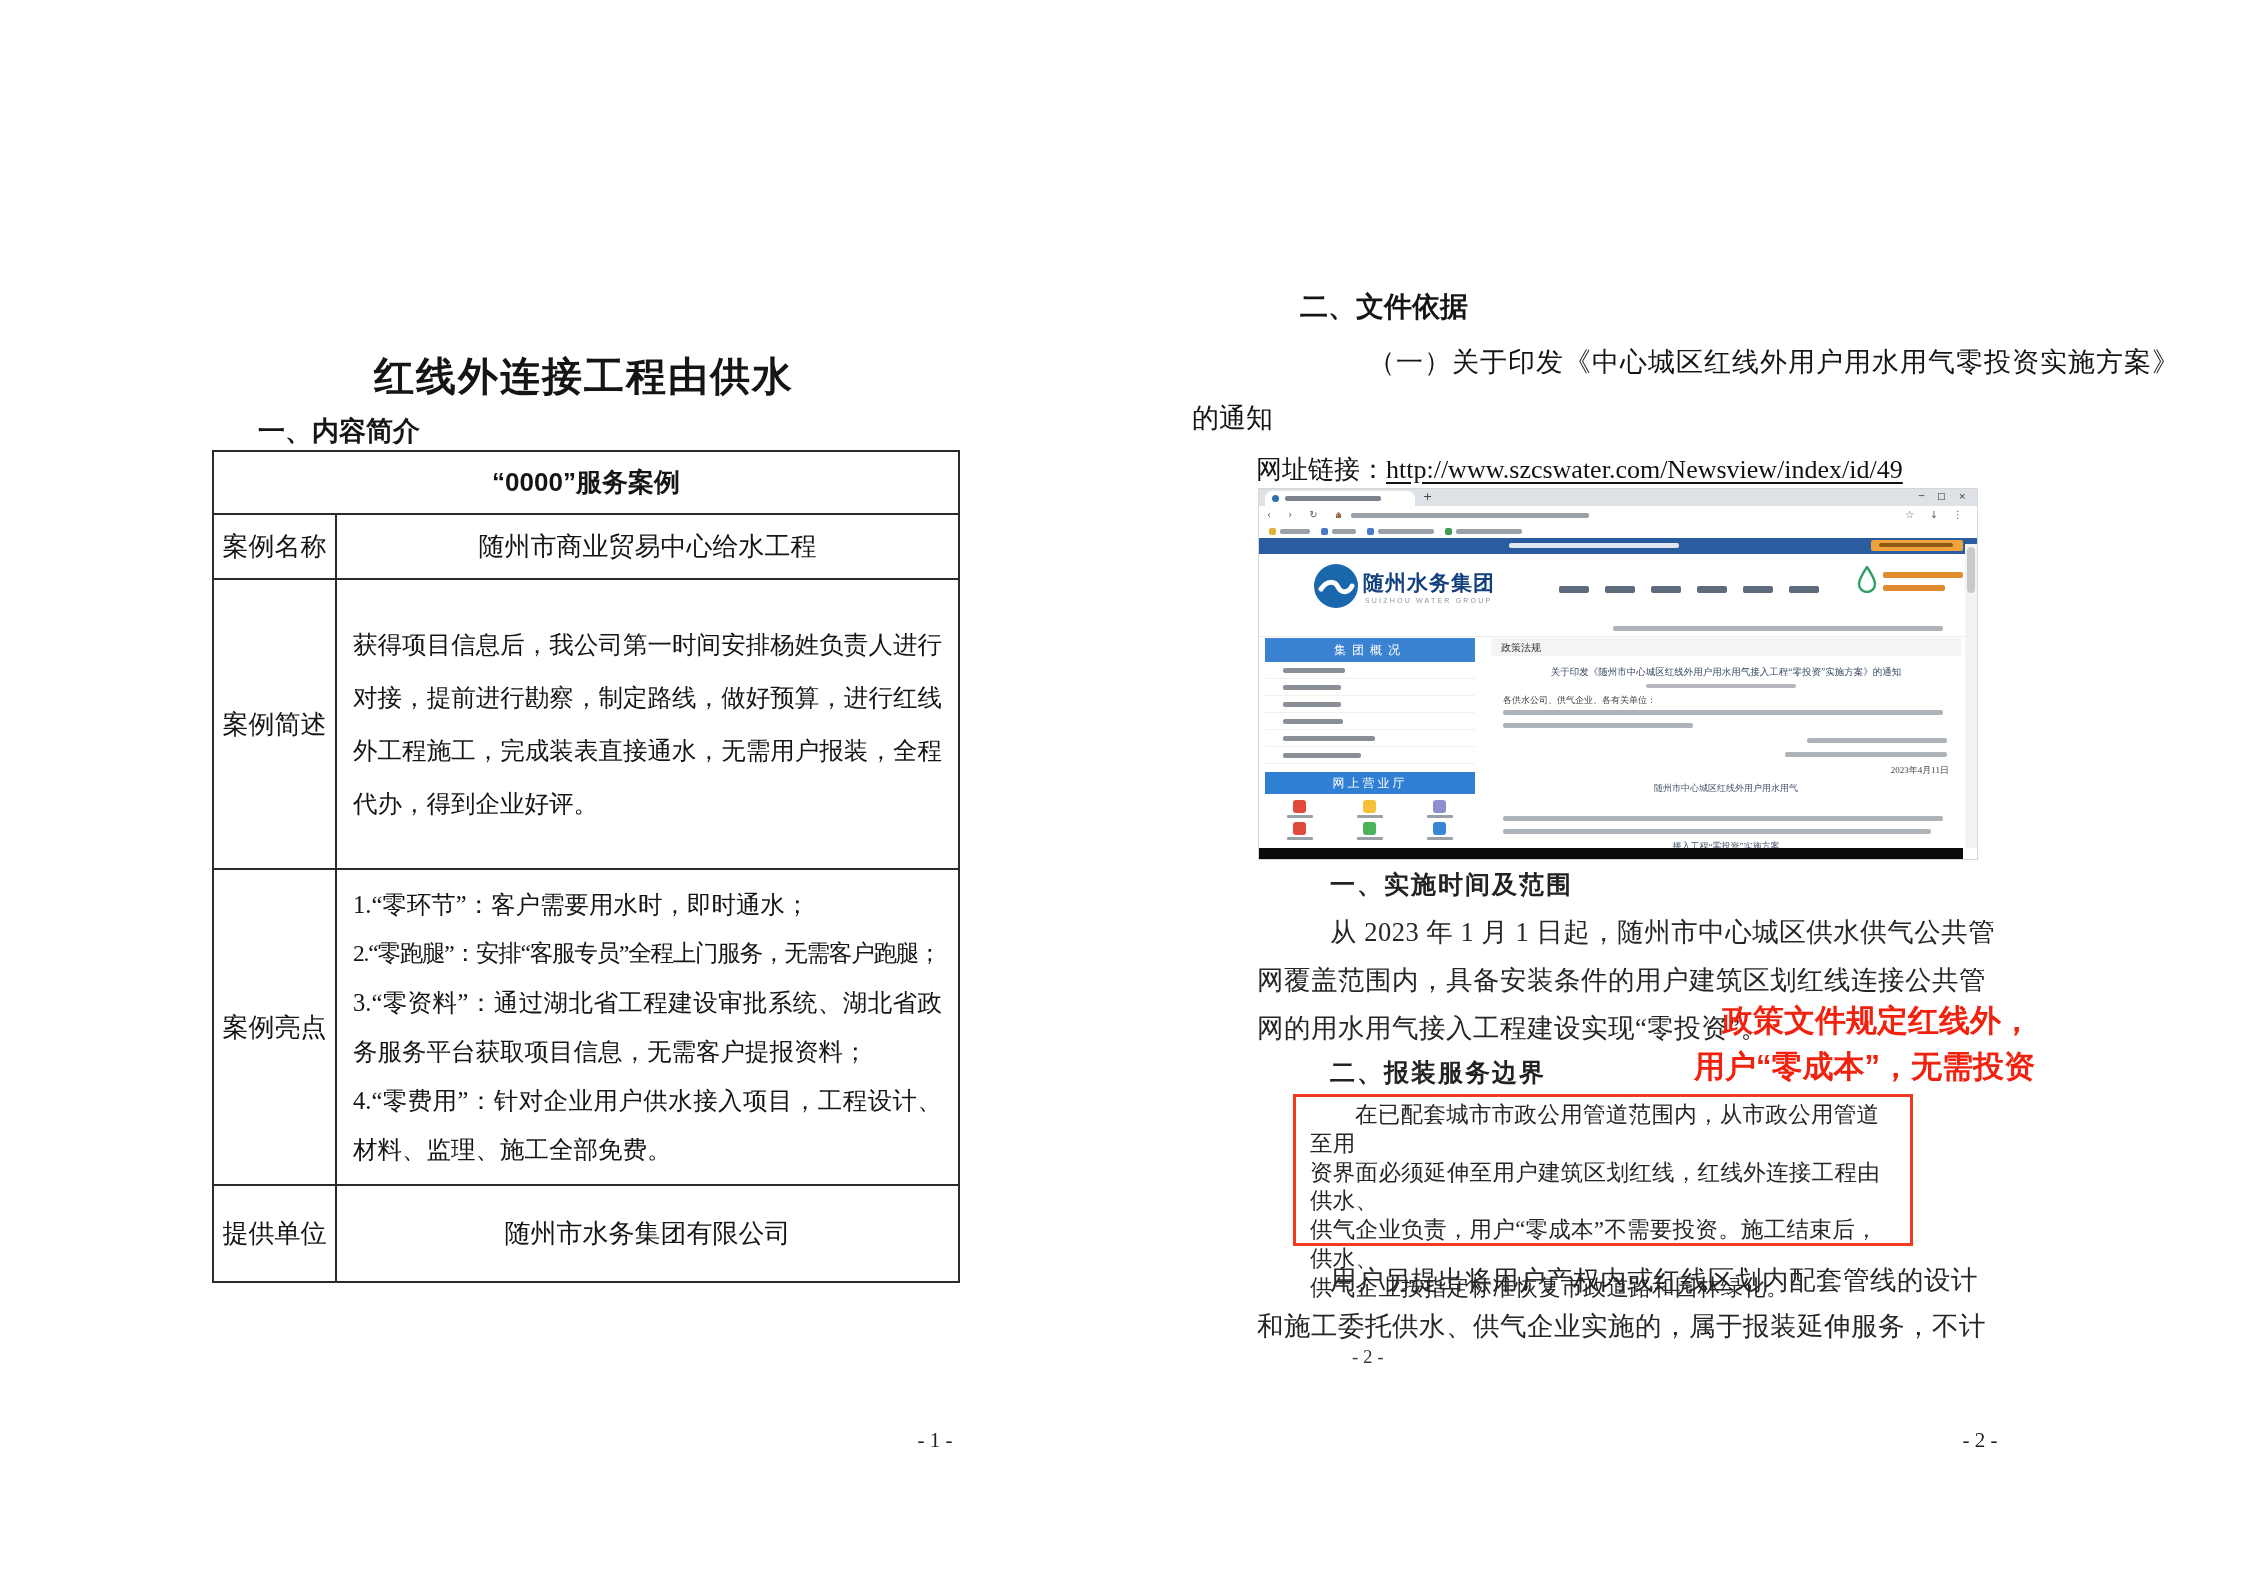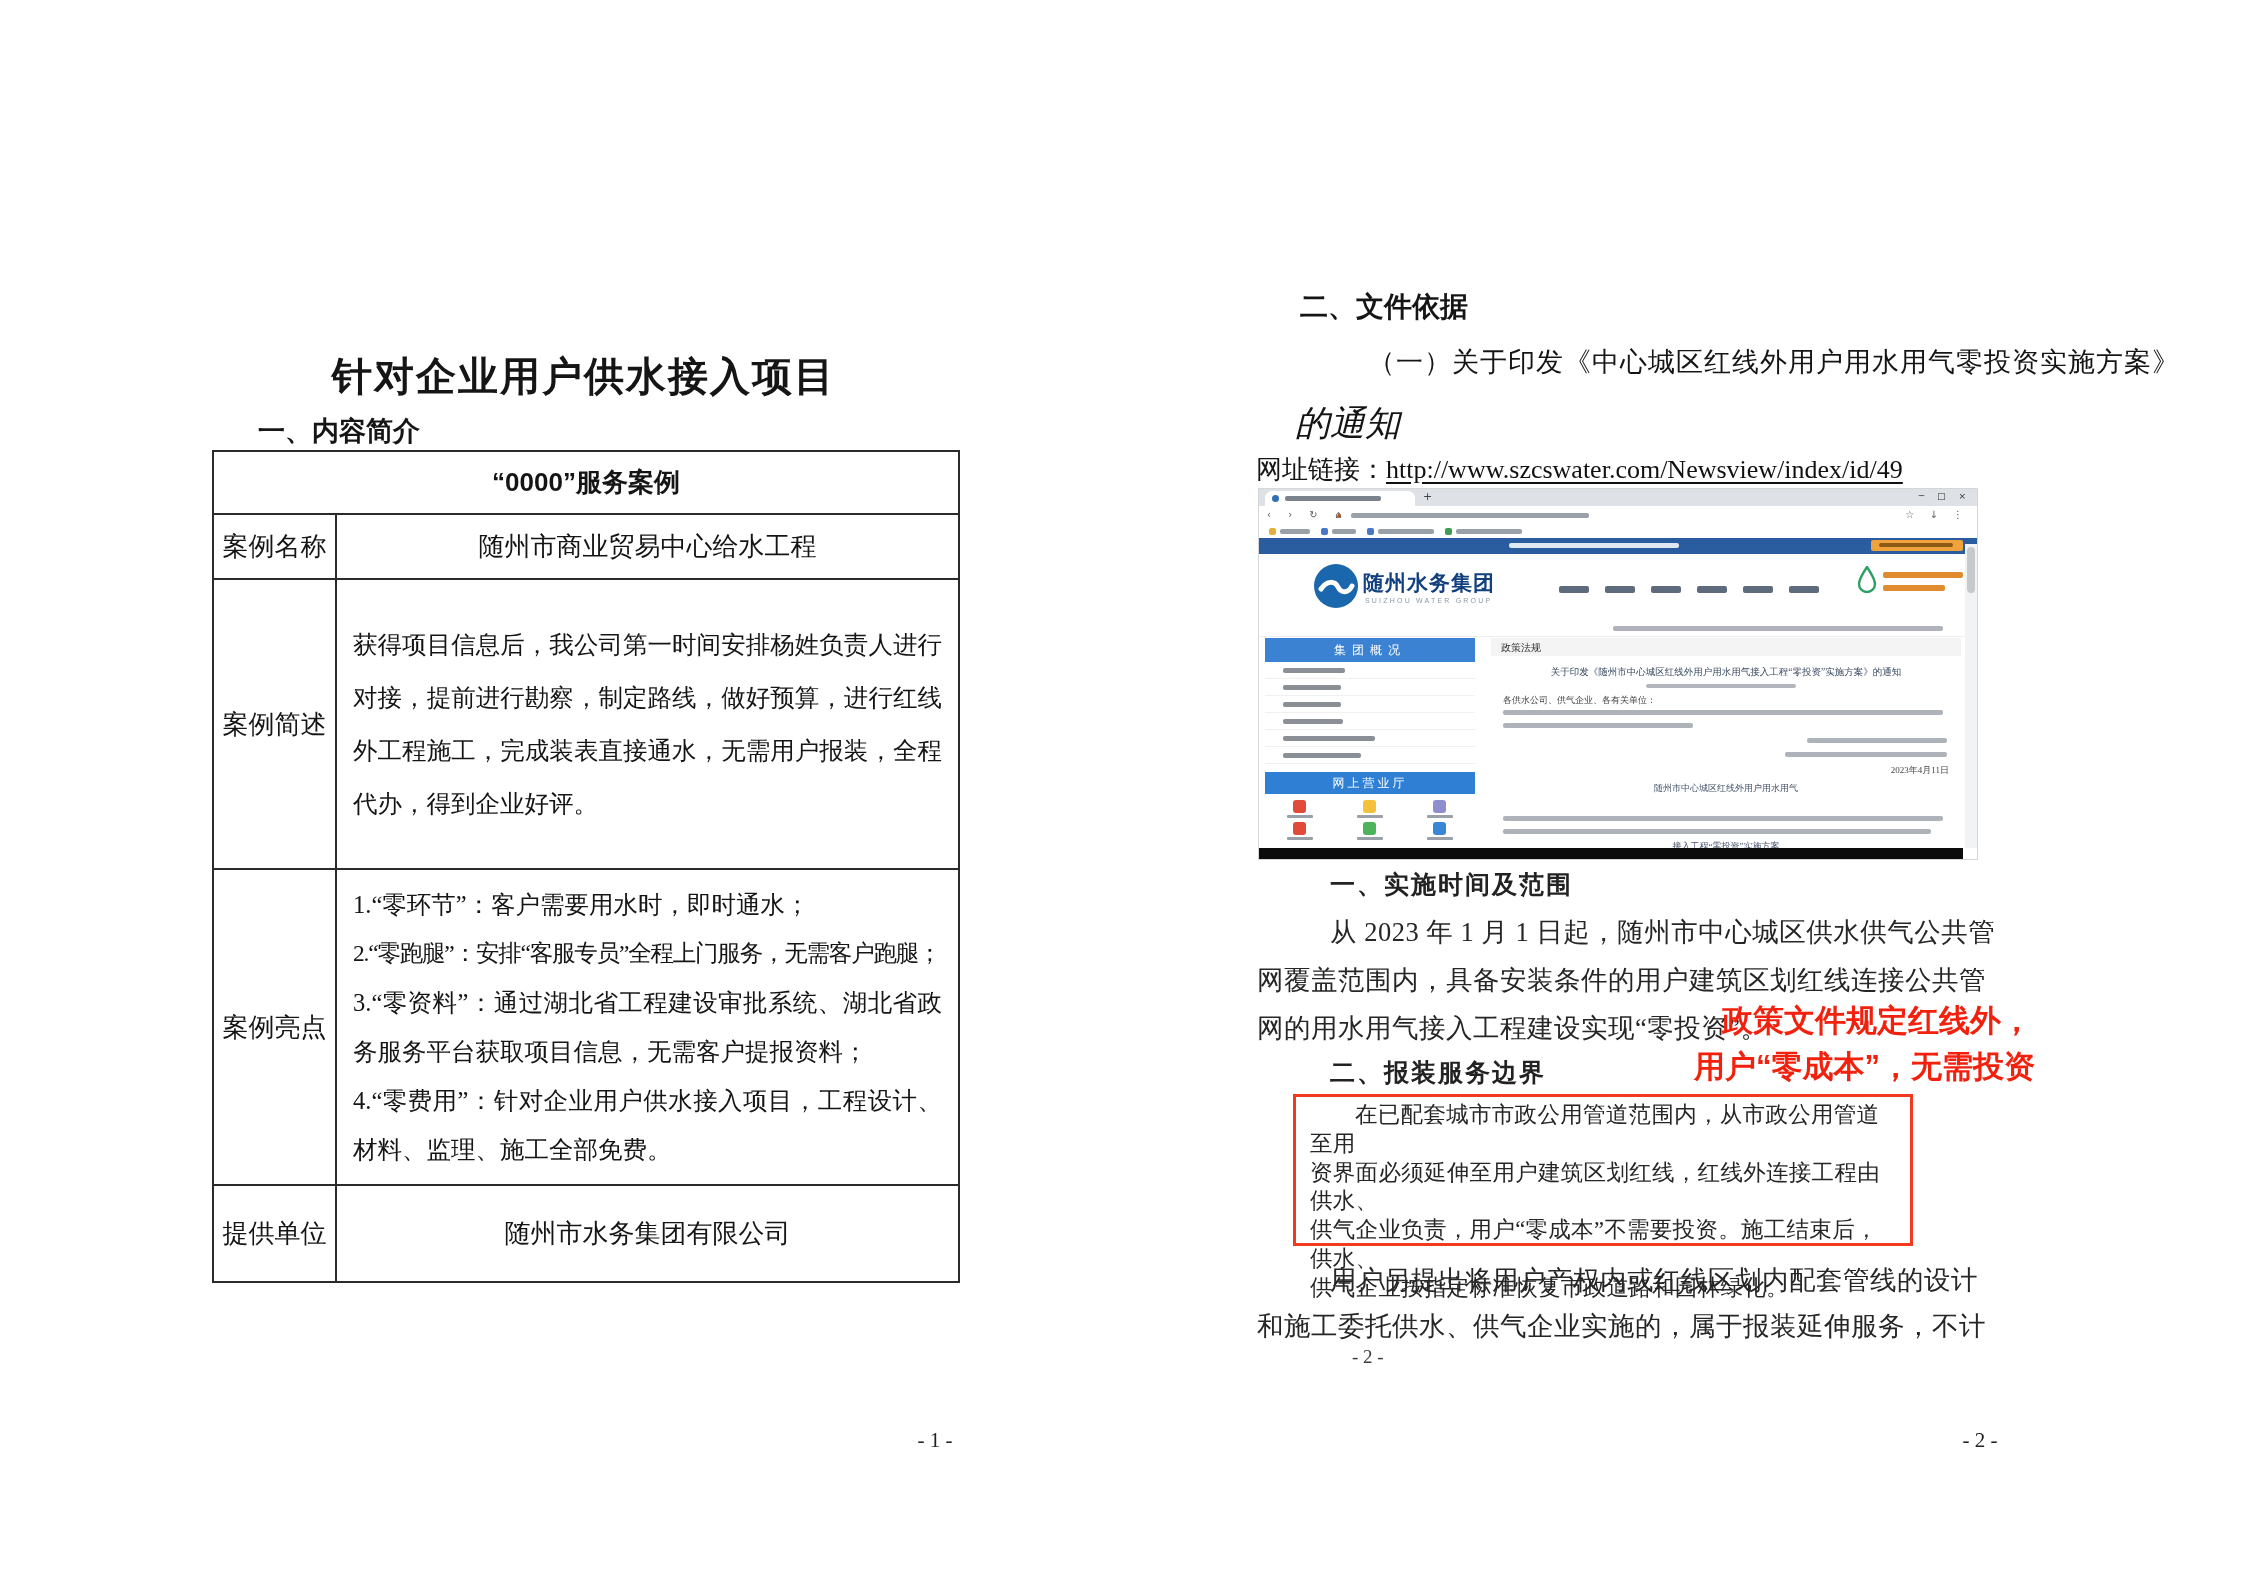--- a/index.html
+++ b/index.html
@@ -29,21 +29,21 @@
   .hl-item.tight{white-space:nowrap;letter-spacing:-1.2px;font-size:23.5px;}
   .row-name{height:63px;}
   .row-summary{height:288px;}
   .row-highlights{height:314px;}
   .row-provider{height:95px;}
   .page-num{font-size:21px;color:#222;}
 
   
   .sec-head-2{left:1300px;top:288px;font-size:28px;font-weight:bold;}
   .doc-item{left:1368px;top:344px;font-size:27px;letter-spacing:1px;}
-  .doc-item-cont{left:1295px;top:400px;font-size:35px;font-style:italic;}
+  .doc-item-cont{left:1192px;top:400px;font-size:27px;}
   .link-line{left:1256px;top:452px;font-size:26px;}
   .link-line a{color:#111;text-decoration:underline;text-underline-offset:4px;}
 
   
   .shot{left:1258px;top:488px;width:718px;height:370px;border:1px solid #d6d6d6;background:#fff;}
   .shot-in{position:absolute;inset:0;filter:blur(0.42px);}
   .tabstrip{position:absolute;left:0;top:0;width:100%;height:17px;background:#dee1e6;}
   .tab{position:absolute;left:6px;top:2px;width:150px;height:15px;background:#fff;border-radius:7px 7px 0 0;}
   .tab .fav{position:absolute;left:7px;top:4px;width:7px;height:7px;border-radius:50%;background:#2f6fb2;}
   .tab .t-bar{position:absolute;left:20px;top:5px;width:96px;height:5px;background:#7c828c;border-radius:2px;}
@@ -115,21 +115,21 @@
   .red-box .bl{display:block;font-size:22.5px;line-height:28.8px;color:#262626;letter-spacing:0.3px;}
   .red-box .bl.first{text-indent:2em;}
   .scan-pn{position:absolute;left:1352px;top:1346px;font-size:19px;color:#3a3a3a;}
 </style>
 </head>
 <body>
 
 <div class="canvas">
 
   <section>
-    <h1 class="abs doc-title">针对企业用户供水接入项目</h1>
+    <h1 class="abs doc-title">红线外连接工程由供水</h1>
     <div class="abs sec-head-1 sans">一、内容简介</div>
 
     <div class="abs case-table">
       <div class="trow t-header">
         <span>“0000”服务案例</span>
       </div>
       <div class="trow row-name">
         <div class="t-label">案例名称</div>
         <div class="t-value">随州市商业贸易中心给水工程</div>
       </div>

